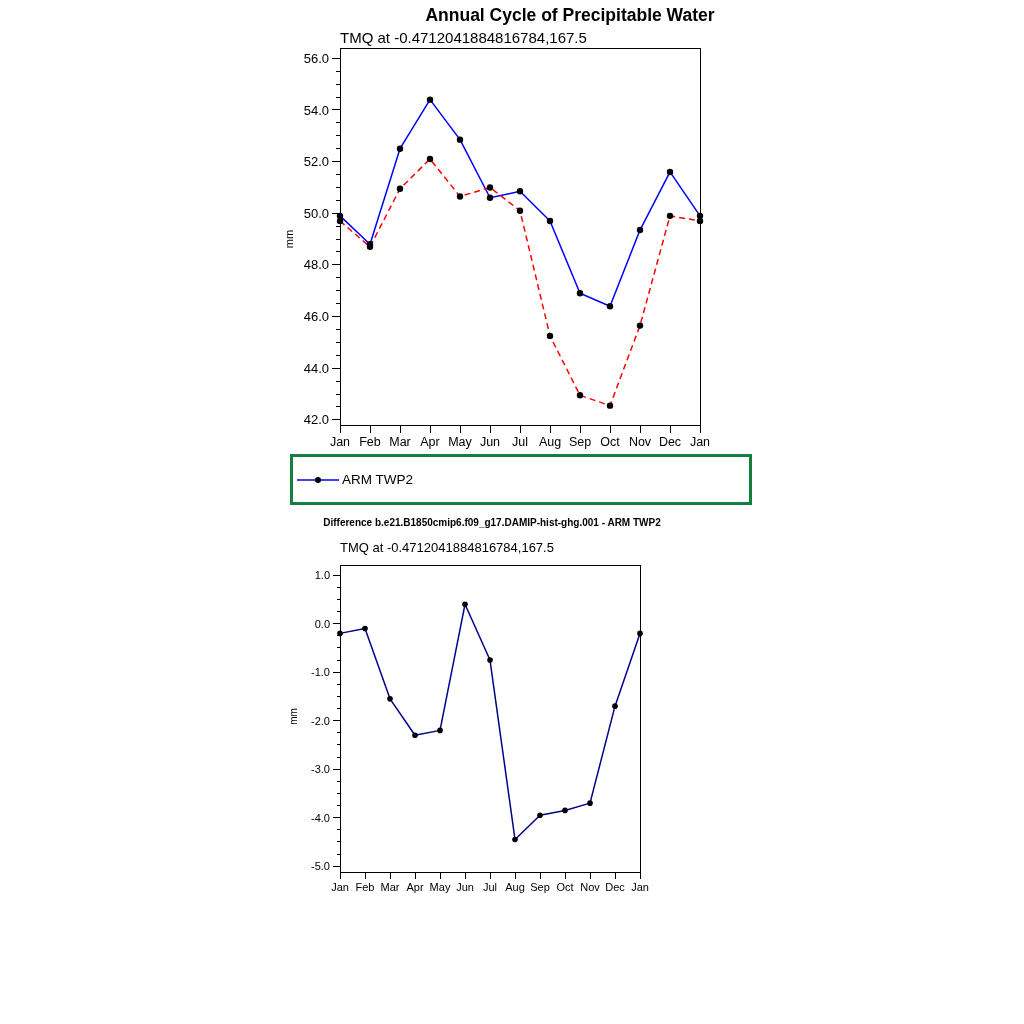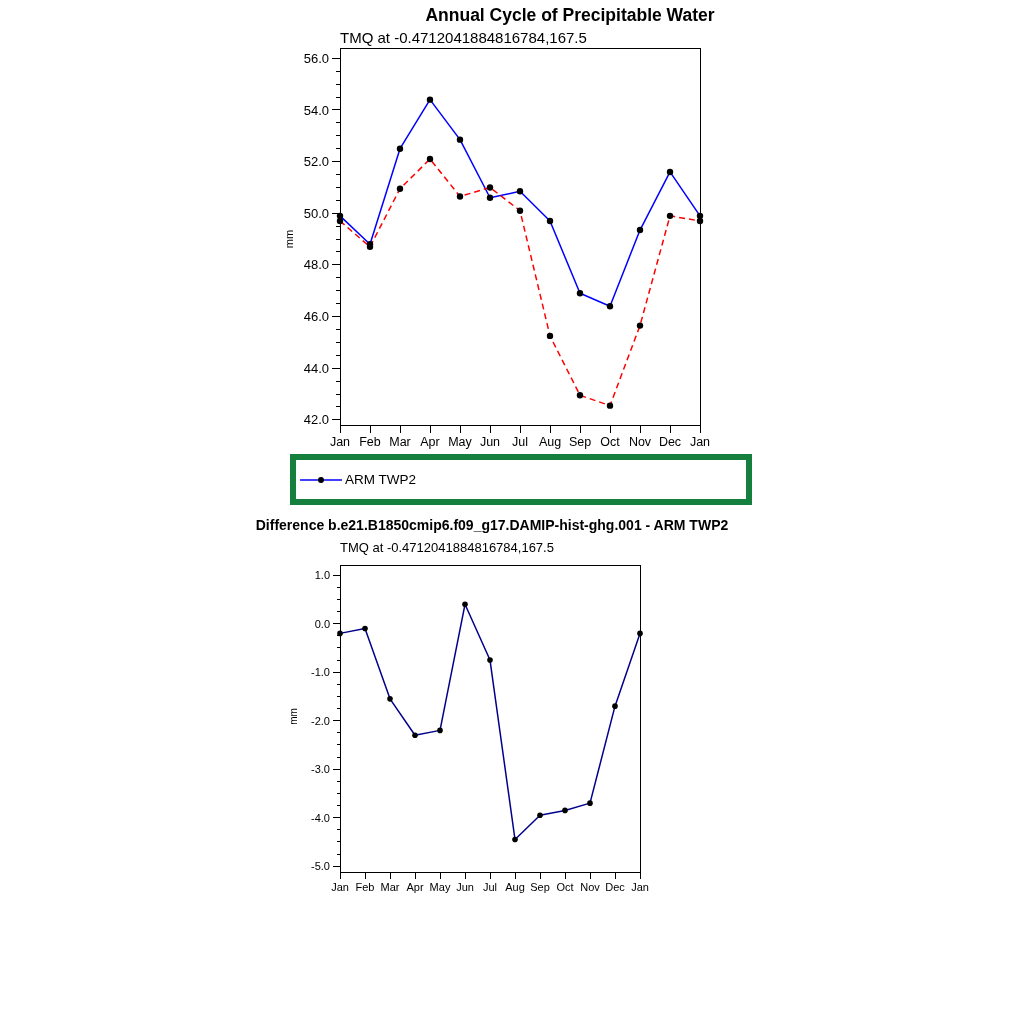--- a/index.html
+++ b/index.html
@@ -12,27 +12,27 @@
   }
   .page { position: relative; width: 1024px; height: 1024px; background:#fff; }
   .abs { position: absolute; }
   .chart-title { font-weight: bold; text-align: center; white-space: nowrap; }
   #top-title { left: 160px; top: 5px; width: 820px; font-size: 17.5px; }
   #top-subtitle { left: 340px; top: 29px; font-size: 15px; white-space: nowrap; }
   #top-canvas { left: 260px; top: 40px; }
   #top-ylabel { left: 277px; top: 233px; width: 24px; font-size: 11px; transform: rotate(-90deg); text-align:center; }
   #legend {
     left: 290px; top: 454px; width: 462px; height: 51px;
-    border: 6px solid #15803d;
+    border: 3px solid #15803d;
     display: flex; flex-direction: column; justify-content: center;
     gap: 4px; padding: 4px 2px;
   }
   .legend-row { display: flex; align-items: center; height: 19px; }
   .legend-row .legend-label { font-size: 13.5px; margin-left: 1px; white-space: nowrap; }
-  #bottom-title { left: 60px; top: 517px; width: 864px; font-size: 14px; }
+  #bottom-title { left: 60px; top: 517px; width: 864px; font-size: 10px; }
   #bottom-subtitle { left: 340px; top: 540px; font-size: 13px; white-space: nowrap; }
   #bottom-canvas { left: 260px; top: 555px; }
   #bottom-ylabel { left: 281px; top: 711px; width: 24px; font-size: 10px; transform: rotate(-90deg); text-align:center; }
   svg text { font-family: "Liberation Sans", sans-serif; fill: #000; }
 </style>
 </head>
 <body>
 
 <div class="page">
 

